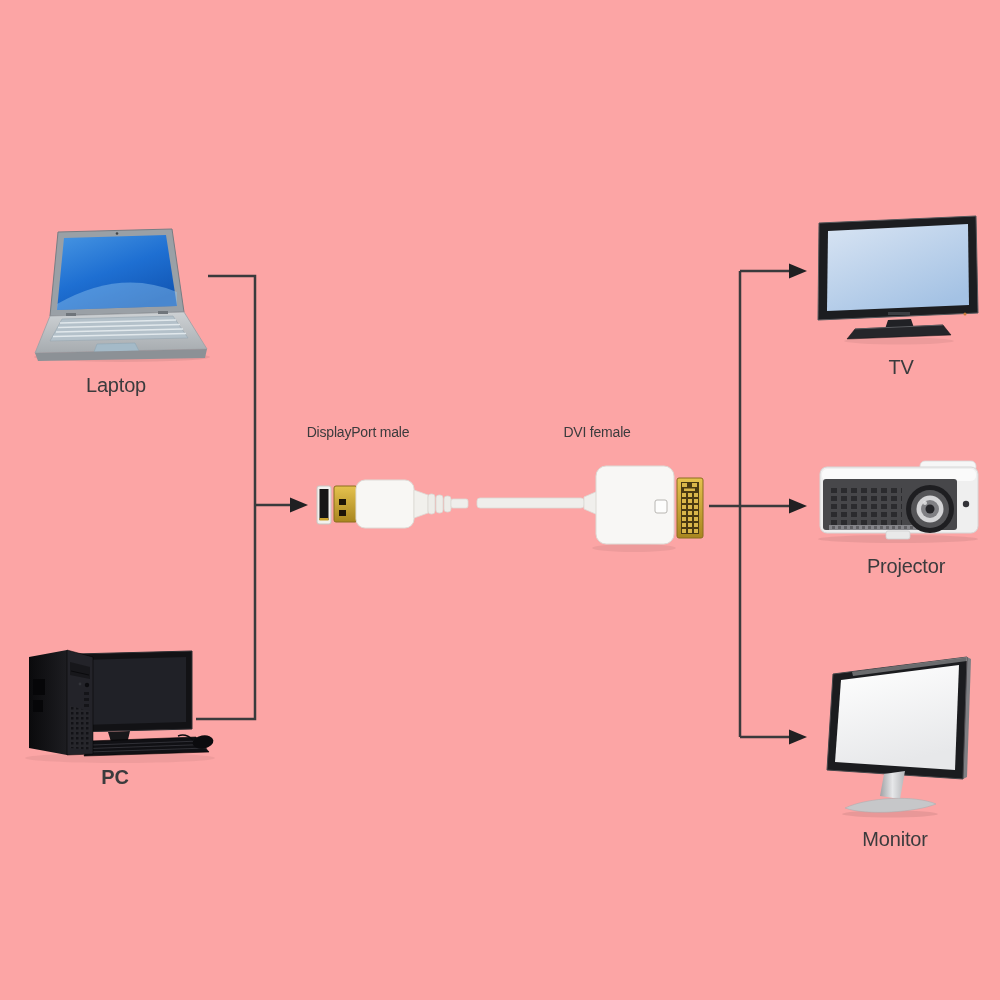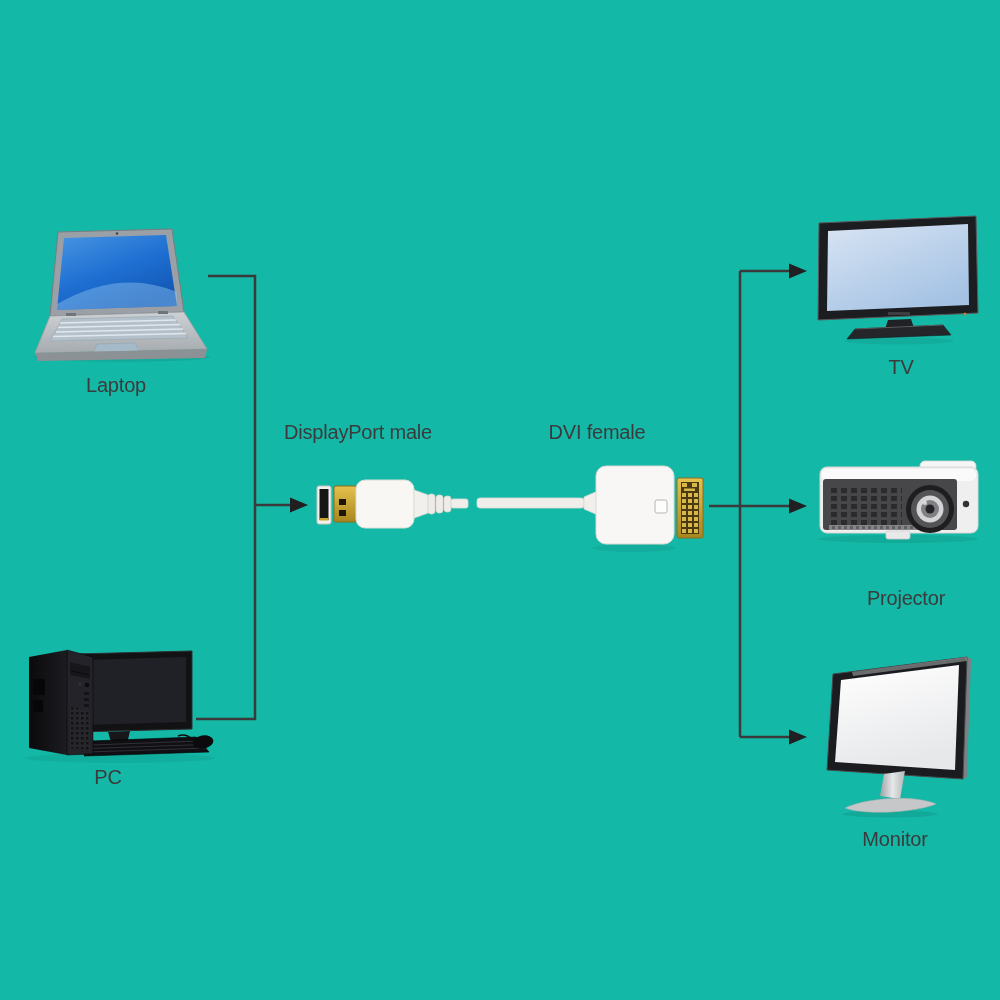--- a/index.html
+++ b/index.html
@@ -1,33 +1,33 @@
 <!DOCTYPE html>
 <html><head>
 <meta charset="utf-8">
 <style>
   html,body{margin:0;padding:0;background:#ffffff;}
   .canvas{
     position:relative;
     width:1000px;height:1000px;
-    background:#14b8a6;
+    background:#fca5a5;
     font-family:"Liberation Sans", sans-serif;
     overflow:hidden;
   }
   .diagram-svg{position:absolute;left:0;top:0;}
   .label{
     position:absolute;
     transform:translateX(-50%);
     font-size:20px;
     line-height:24px;
     color:#3b3b3d;
     letter-spacing:-0.2px;
     white-space:nowrap;
   }
-  .label.connector{font-size:20px;}
+  .label.connector{font-size:14px;}
 </style>
 </head>
 <body>
 
 <div class="canvas">
 
   <svg class="diagram-svg" width="1000" height="1000" viewBox="0 0 1000 1000">
     <defs>
       <linearGradient id="lapScreen" x1="0" y1="0" x2="0.6" y2="1">
         <stop offset="0" stop-color="#4795e2"></stop>
@@ -215,20 +215,20 @@
       <polygon points="963,779 967,657 971,659 967,777" fill="#7e7f83"></polygon>
       <polygon points="833,674 967,657 963,779 827,770" fill="#1b1c1f" stroke="#46474b" stroke-width="1"></polygon>
       <path d="M852,672 L967,657 L967,661 L853,676 Z" fill="#ffffff" opacity="0.35"></path>
       <polygon points="841,680 959,665 955,770 835,762" fill="url(#monScreen)"></polygon>
       <polygon points="884,774 905,771 900,799 880,796" fill="url(#neckGrad)"></polygon>
       <path d="M845,808 C868,797 916,795 936,804 C917,812 866,816 845,808 Z" fill="#c6c7c9" stroke="#aaabad" stroke-width="0.5"></path>
     </g>
   </svg>
 
   <div class="label" style="left:116px;top:373px;">Laptop</div>
-  <div class="label" style="left:108px;top:765px;">PC</div>
+  <div class="label" style="left:115px;top:765px;font-weight:bold;">PC</div>
   <div class="label connector" style="left:358px;top:420px;">DisplayPort male</div>
   <div class="label connector" style="left:597px;top:420px;">DVI female</div>
   <div class="label" style="left:901px;top:355px;">TV</div>
-  <div class="label" style="left:906px;top:554px;margin-top:32px;">Projector</div>
+  <div class="label" style="left:906px;top:554px;">Projector</div>
   <div class="label" style="left:895px;top:815px;margin-top:12px;">Monitor</div>
 
 </div>
 
 </body></html>

